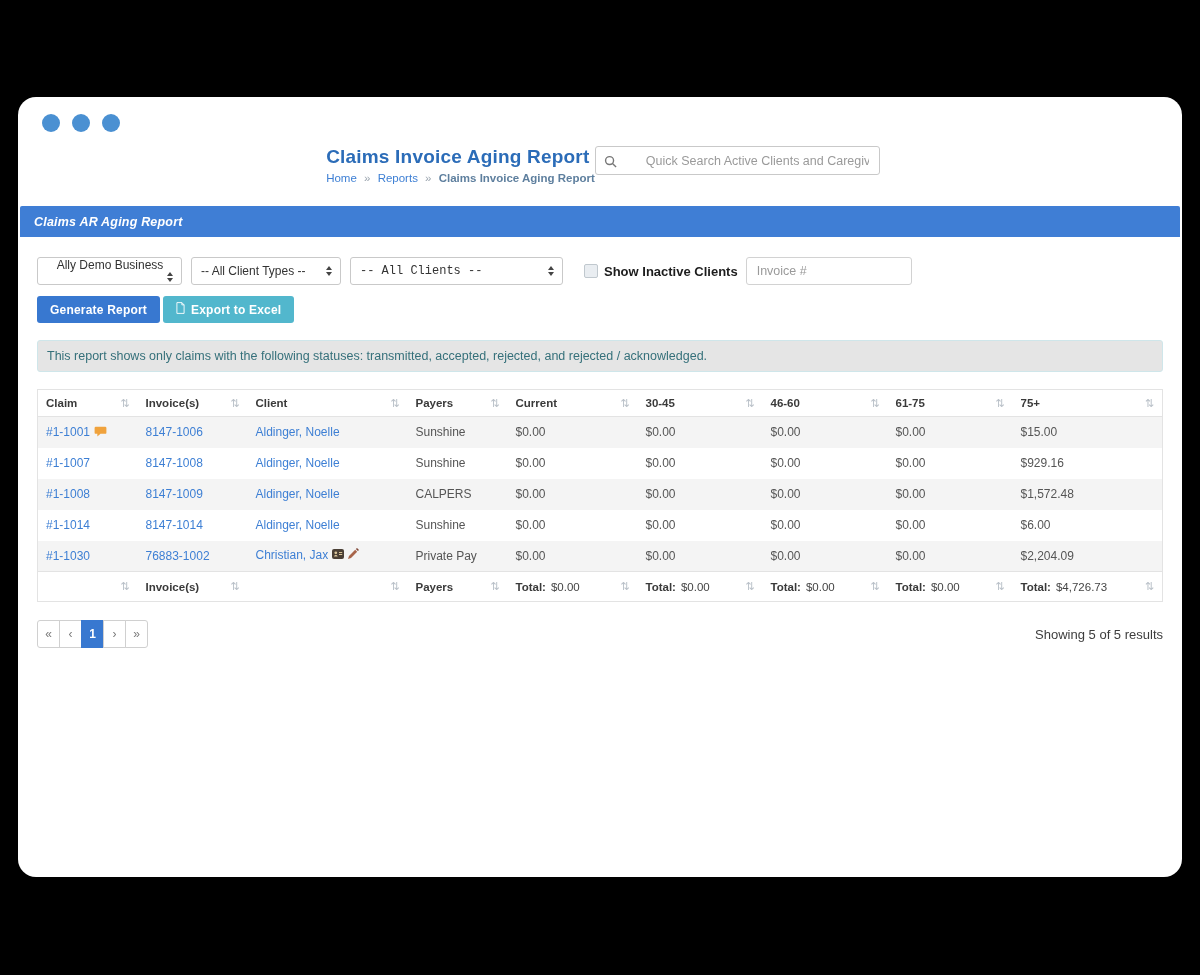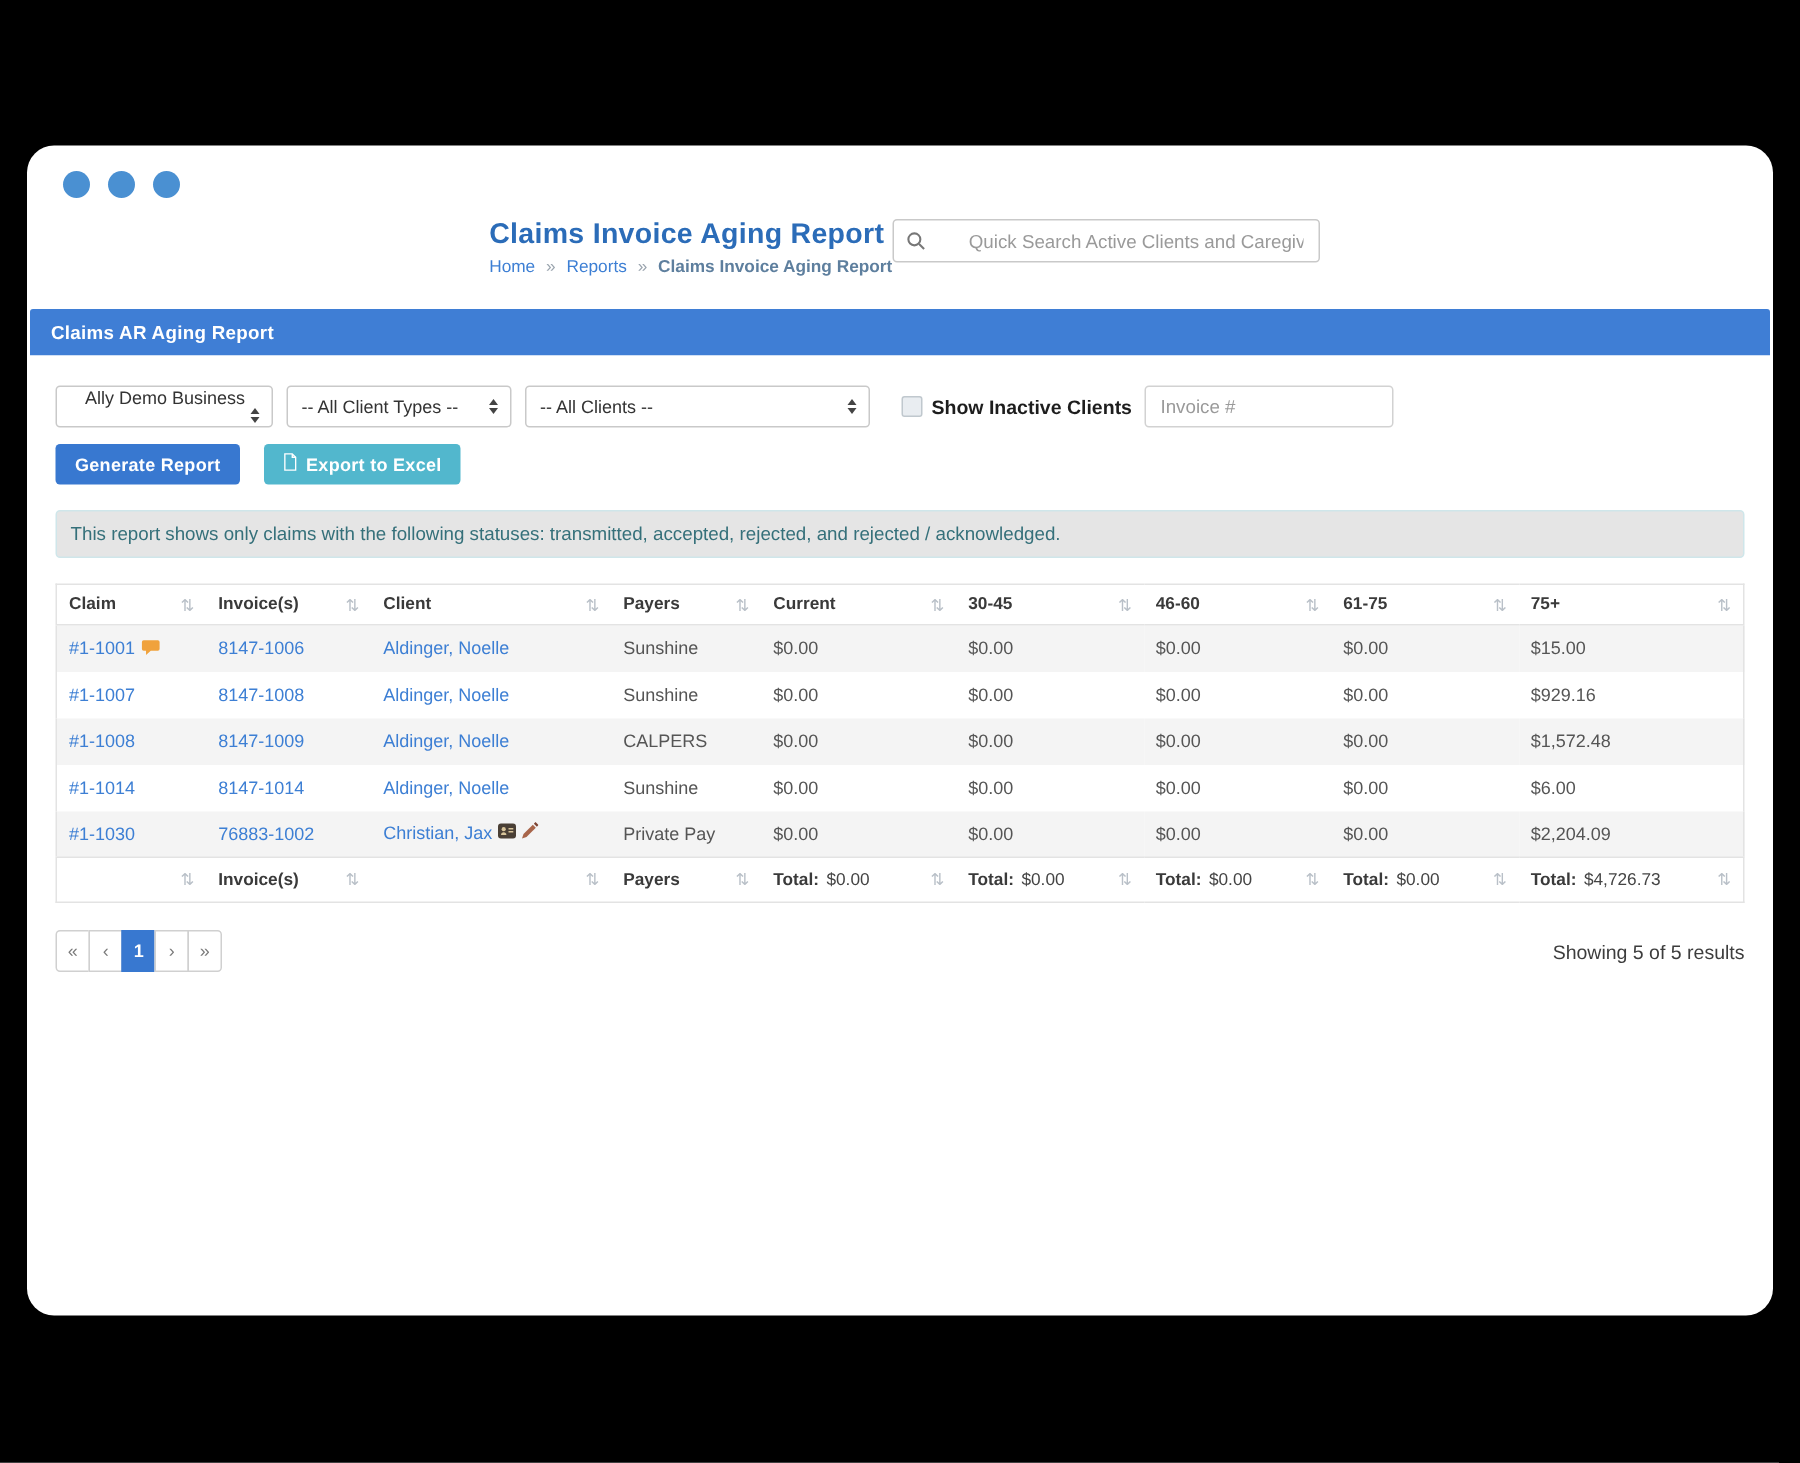--- a/index.html
+++ b/index.html
@@ -26,46 +26,46 @@
     font-family:inherit;
   }
   .search-wrap input::placeholder { color:#9a9a9a; }
   .search-icon { position:absolute; left:9px; top:8px; }
 
   
   .panel { margin:22px 2px 0 2px; }
   .panel-header {
     background:#3f7ed5; color:#fff; font-size:12.5px; font-weight:600;
     height:31px; display:flex; align-items:center; padding:0 14px;
-    border-radius:2px 2px 0 0; letter-spacing:.2px;
+    border-radius:2px 2px 0 0; letter-spacing:.2px;font-style:italic;
   }
   .panel-body { padding:20px 17px 0 17px; background:#fff; }
 
   
   .filter-row { display:flex; align-items:center; }
   .sel {
     height:28px; border:1px solid #c9c9c9; border-radius:3px; background:#fff;
     display:flex; align-items:center; padding:0 8px 0 9px; font-size:12px; color:#333;
     margin-right:9px; cursor:pointer;
   }
   .sel-business { width:145px;flex-direction:column; } .sel-payers { width:190px; }
-  .sel-clienttypes { width:150px; } .sel-clients { width:230px; }
+  .sel-clienttypes { width:150px; } .sel-clients { width:213px;font-family:Liberation Mono, monospace; }
   .dropdown-caret { display:inline-flex; flex-direction:column; gap:2px; margin-left:auto; padding-left:6px; }
   .dropdown-caret .cu { width:0; height:0; border-left:3.5px solid transparent; border-right:3.5px solid transparent; border-bottom:4px solid #444; }
   .dropdown-caret .cd { width:0; height:0; border-left:3.5px solid transparent; border-right:3.5px solid transparent; border-top:4px solid #444; }
   .chk { width:14px; height:14px; border:1px solid #c0c8ce; background:#e9edf1; border-radius:2px; margin-left:12px; cursor:pointer; flex:none; }
   .chk-label { font-size:13px; font-weight:700; color:#1d1d1d; margin:0 8px 0 6px; white-space:nowrap; }
   .invoice-input {
     width:166px; height:28px; border:1px solid #d2d2d2; border-radius:3px;
     padding:0 10px; font-size:12.5px; color:#444; outline:none; font-family:inherit;
   }
   .invoice-input::placeholder { color:#9a9a9a; }
 
   
-  .btn-row { display:flex; gap:16px; margin-top:11px; }
+  .btn-row { display:flex; gap:3px; margin-top:11px; }
   .btn {
     border:none; border-radius:3px; color:#fff; font-size:12px; font-weight:600;
     padding:6px 13px; cursor:pointer; display:inline-flex; align-items:center; gap:6px;
     font-family:inherit; letter-spacing:.2px;
   }
   .btn-generate { background:#3878d0; }
   .btn-export { background:#52b7cd; }
 
   
   .alert {

